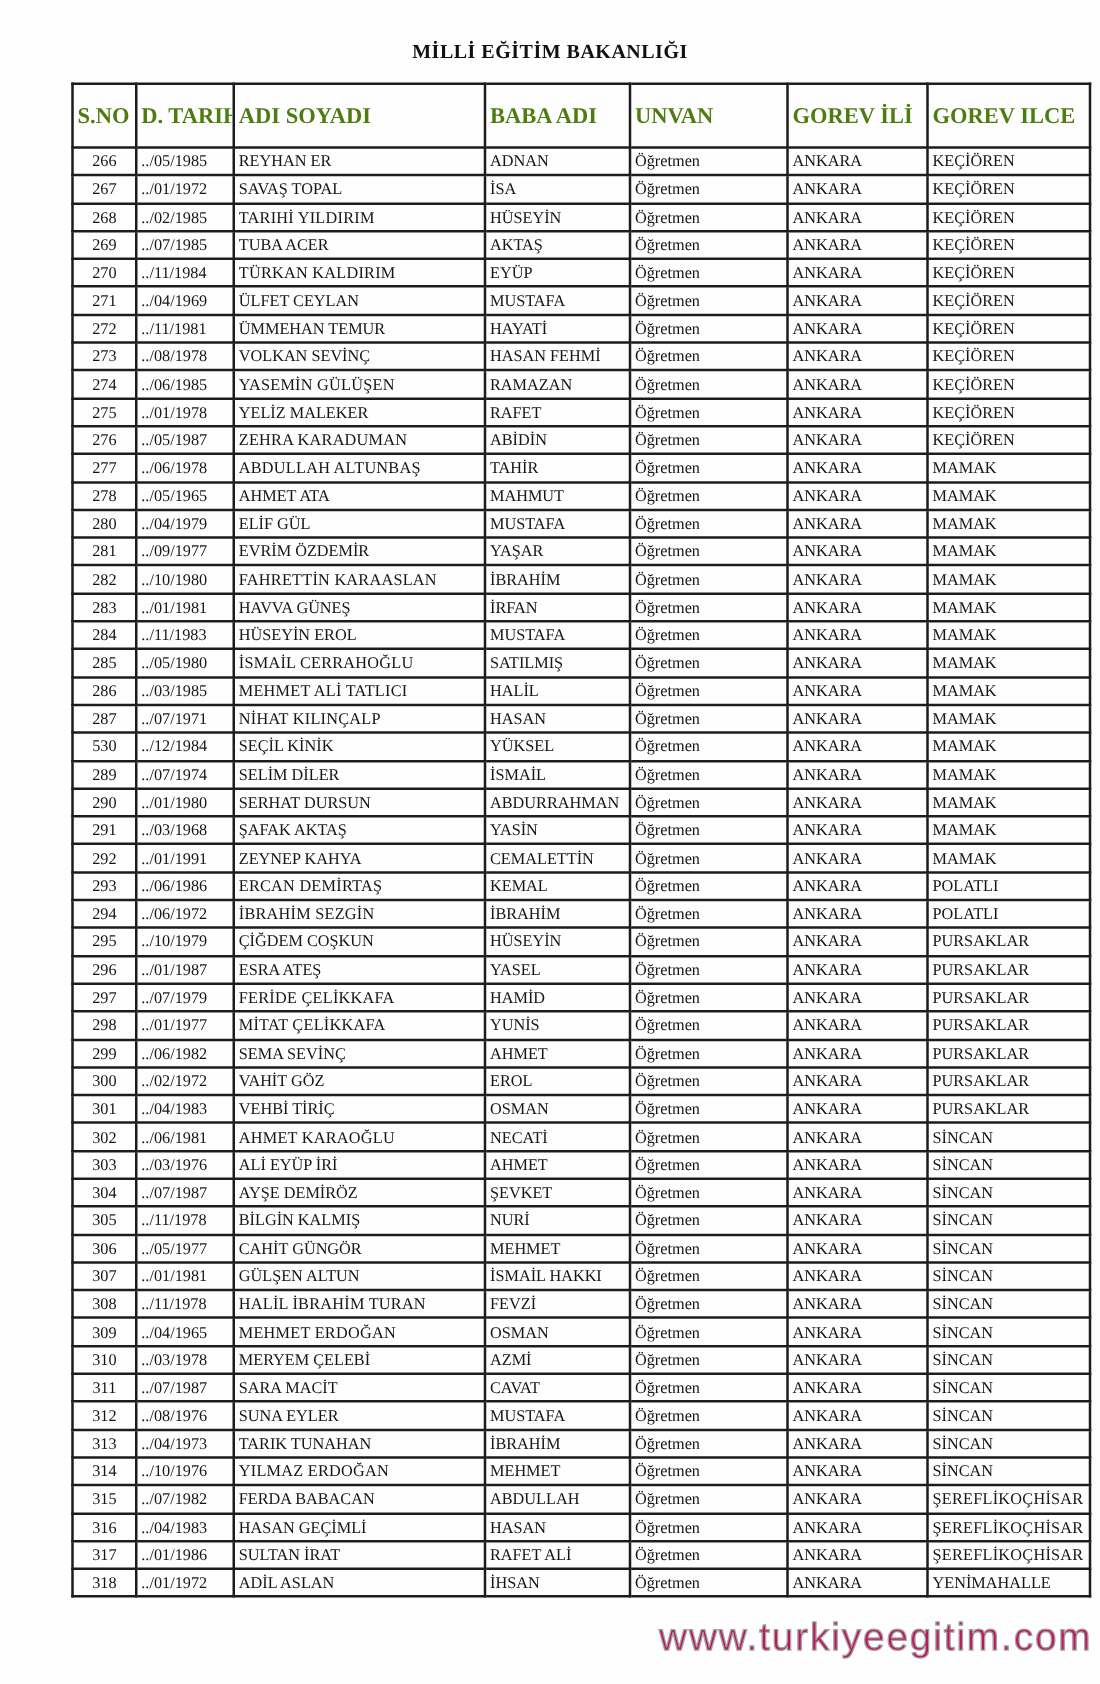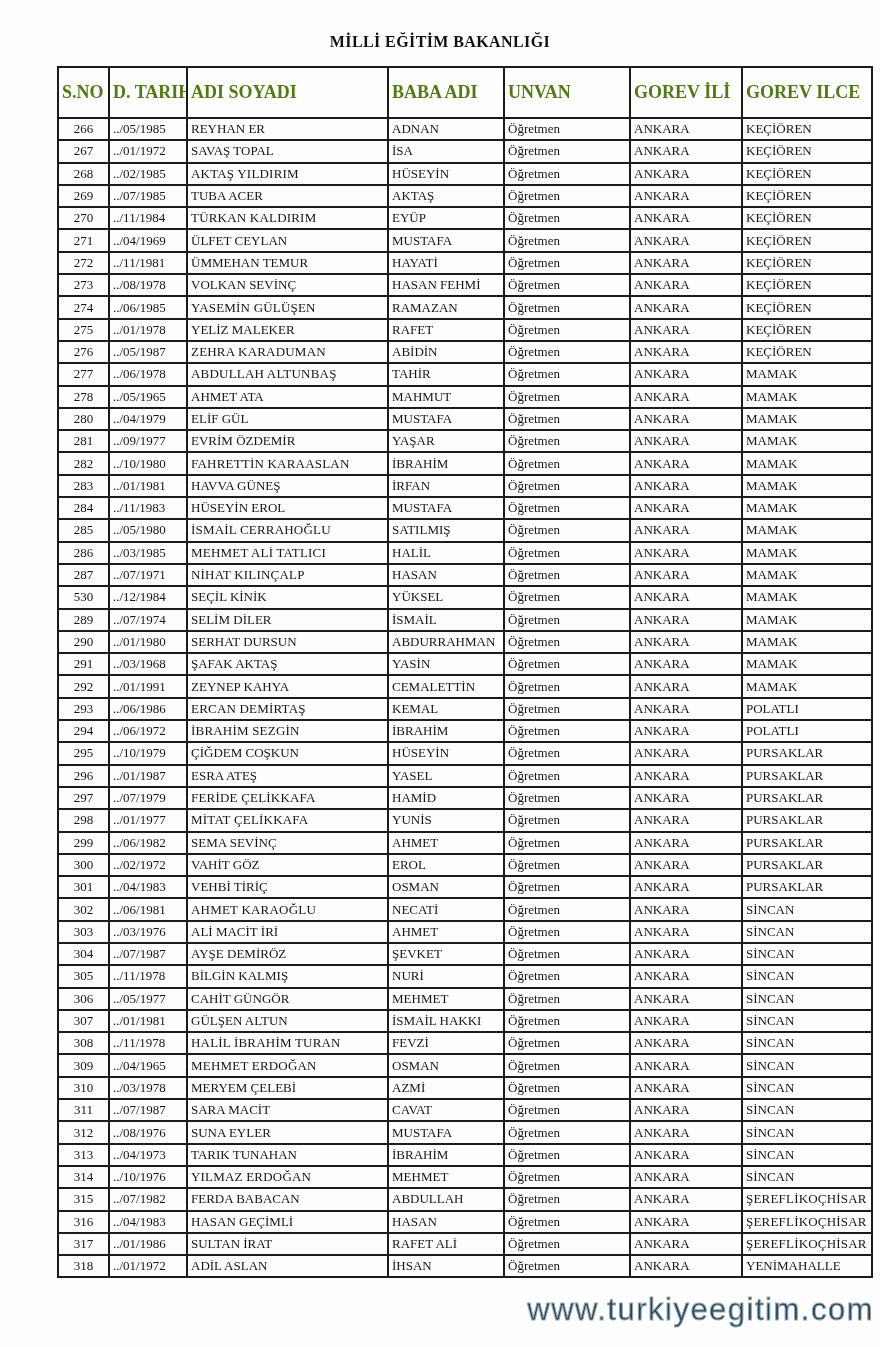--- a/index.html
+++ b/index.html
@@ -54,21 +54,21 @@
   .c4{width:118px;}
   .c5{width:104px;}
   .c6{width:122px;}
   td.small{font-size:10px;letter-spacing:0.2px;}
   .watermark{
     position:absolute;
     top:1292px;right:6px;
     font-family:"Liberation Sans", sans-serif;
     font-size:31px;
     letter-spacing:1.5px;
-    color:#0c4a6e;
+    color:#be185d;
     -webkit-text-stroke:1px #a3a3a3;
   }
 </style>
 </head>
 <body>
 
 <div class="page">
 
   <div class="page-title">MİLLİ EĞİTİM BAKANLIĞI</div>
 
@@ -99,21 +99,21 @@
           <td class="c1">../01/1972</td>
           <td class="c2">SAVAŞ TOPAL</td>
           <td class="c3">İSA</td>
           <td class="c4">Öğretmen</td>
           <td class="c5">ANKARA</td>
           <td class="c6">KEÇİÖREN</td>
         </tr>
         <tr>
           <td class="c0">268</td>
           <td class="c1">../02/1985</td>
-          <td class="c2 small">AKTAŞ YILDIRIM</td>
+          <td class="c2 small">TARIHİ YILDIRIM</td>
           <td class="c3">HÜSEYİN</td>
           <td class="c4">Öğretmen</td>
           <td class="c5">ANKARA</td>
           <td class="c6">KEÇİÖREN</td>
         </tr>
         <tr>
           <td class="c0">269</td>
           <td class="c1">../07/1985</td>
           <td class="c2">TUBA ACER</td>
           <td class="c3">AKTAŞ</td>
@@ -405,21 +405,21 @@
           <td class="c1">../06/1981</td>
           <td class="c2 small">AHMET KARAOĞLU</td>
           <td class="c3">NECATİ</td>
           <td class="c4">Öğretmen</td>
           <td class="c5">ANKARA</td>
           <td class="c6">SİNCAN</td>
         </tr>
         <tr>
           <td class="c0">303</td>
           <td class="c1">../03/1976</td>
-          <td class="c2">ALİ MACİT İRİ</td>
+          <td class="c2">ALİ EYÜP İRİ</td>
           <td class="c3">AHMET</td>
           <td class="c4">Öğretmen</td>
           <td class="c5">ANKARA</td>
           <td class="c6">SİNCAN</td>
         </tr>
         <tr>
           <td class="c0">304</td>
           <td class="c1">../07/1987</td>
           <td class="c2">AYŞE DEMİRÖZ</td>
           <td class="c3">ŞEVKET</td>

